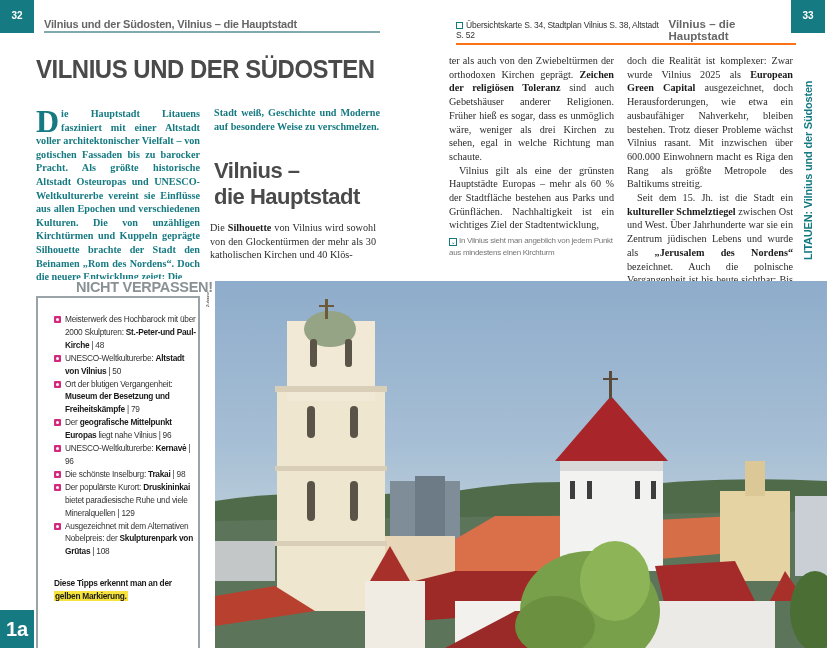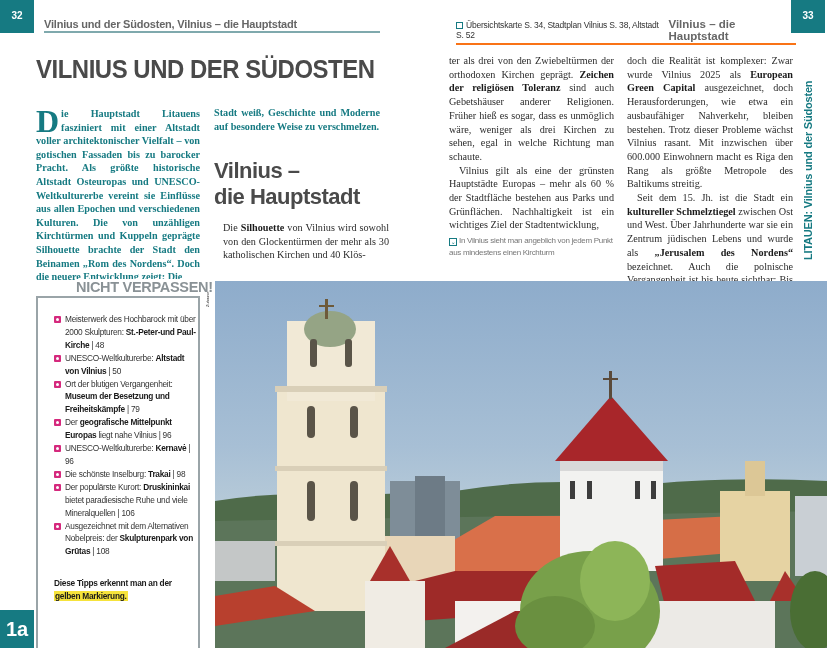--- a/index.html
+++ b/index.html
@@ -29,21 +29,21 @@
   .intro .dropcap { float: left; font-size: 32px; line-height: 26px; margin-right: 2px; margin-top: 1px; font-weight: bold; color: #167a82; }
   .intro2 { position: absolute; left: 214px; top: 106px; width: 166px; font-size: 10.2px; line-height: 13.6px;
     font-weight: bold; color: #167a82; text-align: justify; }
 
   .section-title { position: absolute; left: 214px; top: 158px; font-family: "Liberation Sans", sans-serif; font-weight: bold;
     font-size: 22px; line-height: 26px; color: #4a4a4a; letter-spacing: -0.5px; }
 
   .body { font-size: 10.2px; line-height: 13.7px; color: #2b2b2b; text-align: justify; position: absolute; }
   .body b { color: #1a1a1a; }
   .body .indent { text-indent: 10px; display: block; }
-  .col1 { left: 223px; top: 221px; width: 166px; }
+  .col1 { left: 210px; top: 221px; width: 166px; }
   .col2 { left: 449px; top: 54px; width: 165px; }
   .col3 { left: 627px; top: 54px; width: 166px; }
 
   .caption { position: absolute; left: 449px; top: 235px; width: 165px; font-family: "Liberation Sans", sans-serif;
     font-size: 8px; line-height: 12px; color: #777; letter-spacing: -0.3px; }
   .caption .cicon { display: inline-block; width: 8px; height: 8px; border: 1px solid #167a82; color: #167a82; font-size: 6px; line-height: 6px; text-align: center; margin-right: 2px; vertical-align: -1px; }
 
   .side-label { position: absolute; left: 802px; top: 60px; width: 14px; height: 200px; }
   .side-label span { position: absolute; left: 0; top: 200px; transform: rotate(-90deg); transform-origin: 0 0; white-space: nowrap;
     font-family: "Liberation Sans", sans-serif; font-weight: bold; font-size: 11px; color: #167a82; letter-spacing: -0.2px; }
@@ -96,21 +96,21 @@
 <h2 class="section-title">
   <span>Vilnius –</span><br>
   <span>die Hauptstadt</span>
 </h2>
 
 <div class="body col1">
   <span>Die </span><b>Silhouette</b><span> von Vilnius wird sowohl von den Glockentürmen der mehr als 30 katholischen Kirchen und 40 Klös-</span>
 </div>
 
 <div class="body col2">
-  <span>ter als drei von den Zwiebeltürmen der orthodoxen Kirchen geprägt. </span><b>Zeichen der religiösen Toleranz</b><span> sind auch Gebetshäuser anderer Religionen. Früher hieß es sogar, dass es unmöglich wäre, weniger als drei Kirchen zu sehen, egal in welche Richtung man schaute.</span>
+  <span>ter als auch von den Zwiebeltürmen der orthodoxen Kirchen geprägt. </span><b>Zeichen der religiösen Toleranz</b><span> sind auch Gebetshäuser anderer Religionen. Früher hieß es sogar, dass es unmöglich wäre, weniger als drei Kirchen zu sehen, egal in welche Richtung man schaute.</span>
   <span class="indent">Vilnius gilt als eine der grünsten Hauptstädte Europas – mehr als 60 % der Stadtfläche bestehen aus Parks und Grünflächen. Nachhaltigkeit ist ein wichtiges Ziel der Stadtentwicklung,</span>
 </div>
 
 <div class="caption">
   <span class="cicon">⌄</span><span>In Vilnius sieht man angeblich von jedem Punkt aus mindestens einen Kirchturm</span>
 </div>
 
 <div class="body col3">
   <span>doch die Realität ist komplexer: Zwar wurde Vilnius 2025 als </span><b>European Green Capital</b><span> ausgezeichnet, doch Herausforderungen, wie etwa ein ausbaufähiger Nahverkehr, bleiben bestehen. Trotz dieser Probleme wächst Vilnius rasant. Mit inzwischen über 600.000 Einwohnern macht es Riga den Rang als größte Metropole des Baltikums streitig.</span>
   <span class="indent"><span>Seit dem 15. Jh. ist die Stadt ein </span><b>kultureller Schmelztiegel</b><span> zwischen Ost und West. Über Jahrhunderte war sie ein Zentrum jüdischen Lebens und wurde als </span><b>„Jerusalem des Nordens“</b><span> bezeichnet. Auch die polnische Vergangenheit ist bis heute sichtbar: Bis 1939 gehörte</span></span>
@@ -121,21 +121,21 @@
   </div>
 
 <div class="tips">
   <ul>
     <li><span class="bullet"></span><span>Meisterwerk des Hochbarock mit über 2000 Skulpturen: </span><b>St.-Peter-und Paul-Kirche</b><span></span><span> | 48</span></li>
     <li><span class="bullet"></span><span>UNESCO-Weltkulturerbe: </span><b>Altstadt von Vilnius</b><span></span><span> | 50</span></li>
     <li><span class="bullet"></span><span>Ort der blutigen Vergangenheit: </span><b>Museum der Besetzung und Freiheitskämpfe</b><span></span><span> | 79</span></li>
     <li><span class="bullet"></span><span>Der </span><b>geografische Mittelpunkt Europas</b><span> liegt nahe Vilnius</span><span> | 96</span></li>
     <li><span class="bullet"></span><span>UNESCO-Weltkulturerbe: </span><b>Kernavė</b><span></span><span> | 96</span></li>
     <li><span class="bullet"></span><span>Die schönste Inselburg: </span><b>Trakai</b><span></span><span> | 98</span></li>
-    <li><span class="bullet"></span><span>Der populärste Kurort: </span><b>Druskininkai</b><span> bietet paradiesische Ruhe und viele Mineralquellen</span><span> | 106</span></li>
+    <li><span class="bullet"></span><span>Der populärste Kurort: </span><b>Druskininkai</b><span> bietet paradiesische Ruhe und viele Mineralquellen</span><span> | 129</span></li>
     <li><span class="bullet"></span><span>Ausgezeichnet mit dem Alternativen Nobelpreis: der </span><b>Skulpturenpark von Grūtas</b><span></span><span> | 108</span></li>
   </ul>
   <div class="note">
     <span>Diese Tipps erkennt man an der </span><span class="hl">gelben Markierung.</span>
   </div>
 </div>
 <div class="tips-title">NICHT VERPASSEN!</div>
 
 <div class="tab1a">1a</div>
 

